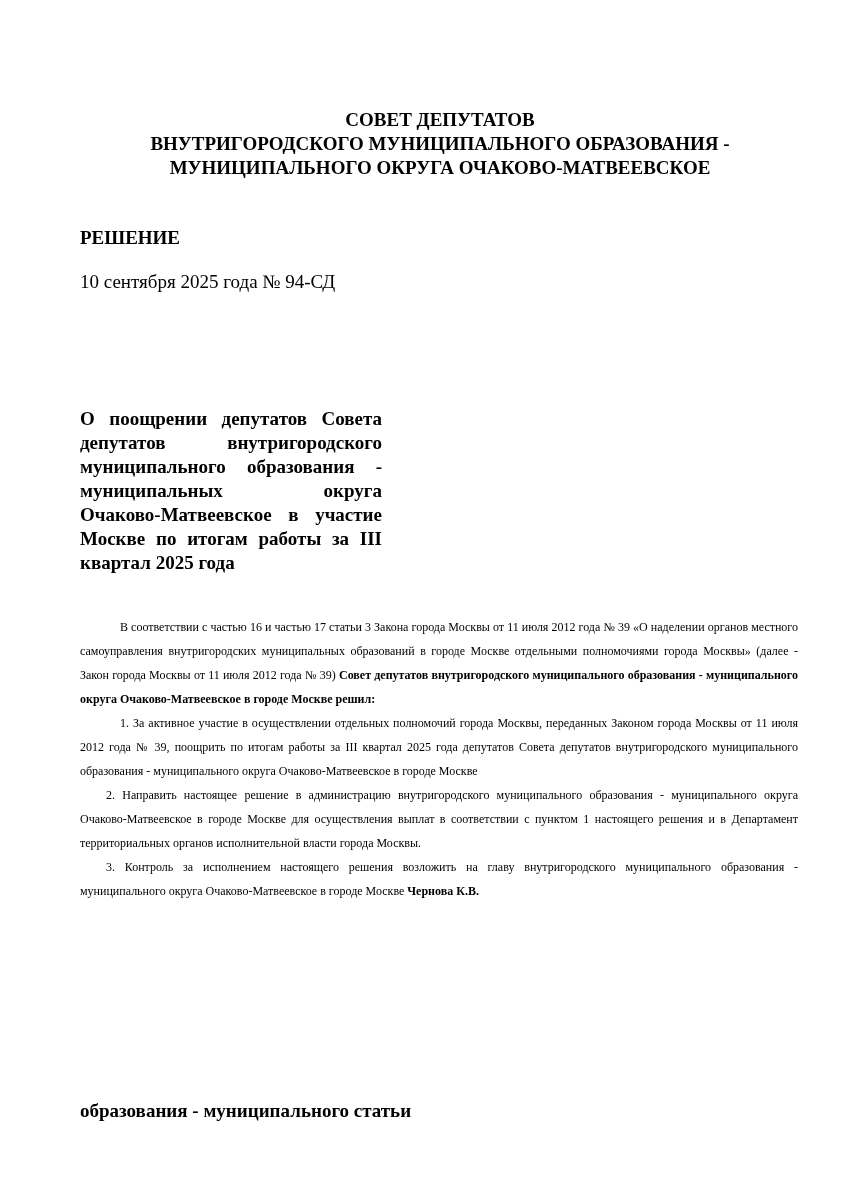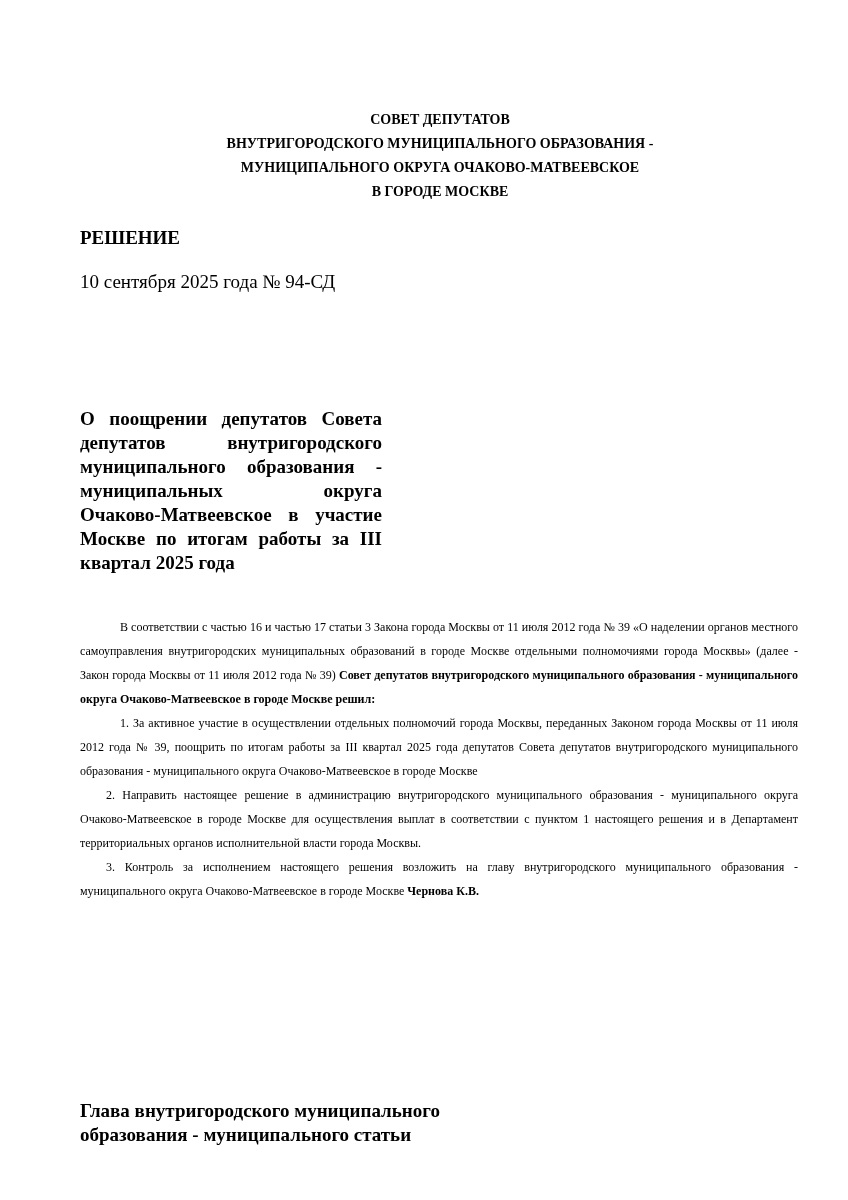--- a/index.html
+++ b/index.html
@@ -21,21 +21,21 @@
       width: 848px;
       height: 1200px;
     }
     .header {
       position: absolute;
       top: 108px;
       left: 80px;
       width: 720px;
       text-align: center;
       font-weight: bold;
-      font-size: 14px;
+      font-size: 19px;
       line-height: 24px;
     }
     .header div { white-space: nowrap; }
     .doc-kind {
       position: absolute;
       top: 226px;
       left: 80px;
       width: 720px;
       font-weight: bold;
       font-size: 19px;
@@ -89,21 +89,20 @@
   </style>
 </head>
 <body>
 
 <div class="page">
 
   <div class="header">
     <div>СОВЕТ ДЕПУТАТОВ</div>
     <div>ВНУТРИГОРОДСКОГО МУНИЦИПАЛЬНОГО ОБРАЗОВАНИЯ -</div>
     <div>МУНИЦИПАЛЬНОГО ОКРУГА ОЧАКОВО-МАТВЕЕВСКОЕ</div>
-    <div>В ГОРОДЕ МОСКВЕ</div>
   </div>
 
   <div class="doc-kind">РЕШЕНИЕ</div>
 
   <div class="date-line">10 сентября 2025 года № 94-СД</div>
 
   <div class="subject">
     <span>О поощрении депутатов  Совета</span>
     <span>депутатов внутригородского</span>
     <span>муниципального образования -</span>
@@ -114,17 +113,16 @@
   </div>
 
   <div class="body">
     <p class="indent1"><span>В соответствии с частью 16 и частью 17 статьи 3 Закона города Москвы от 11 июля 2012 года № 39 «О наделении органов местного самоуправления внутригородских муниципальных образований в городе Москве отдельными полномочиями города Москвы» (далее - Закон города Москвы от 11 июля 2012 года № 39)</span> <span class="b">Совет депутатов внутригородского муниципального образования - муниципального округа Очаково-Матвеевское в городе Москве решил:</span></p>
     <p class="indent1">1. За активное участие в осуществлении отдельных полномочий города Москвы, переданных Законом города Москвы от 11 июля 2012 года № 39, поощрить по итогам работы за III квартал 2025 года депутатов Совета депутатов внутригородского муниципального образования - муниципального округа Очаково-Матвеевское в городе Москве</p>
     <p class="indent2">2. Направить настоящее решение в администрацию внутригородского муниципального образования - муниципального округа Очаково-Матвеевское в городе Москве для осуществления выплат в соответствии с пунктом 1 настоящего решения и в Департамент территориальных органов исполнительной власти города Москвы.</p>
     <p class="indent2"><span>3. Контроль за исполнением настоящего решения возложить на главу внутригородского муниципального образования - муниципального округа Очаково-Матвеевское в городе Москве</span> <span class="b">Чернова К.В.</span></p>
   </div>
 
   <div class="signature">
-    <div>Глава внутригородского муниципального</div>
     <div>образования - муниципального статьи</div>
   </div>
 
 </div>
 
 </body></html>

